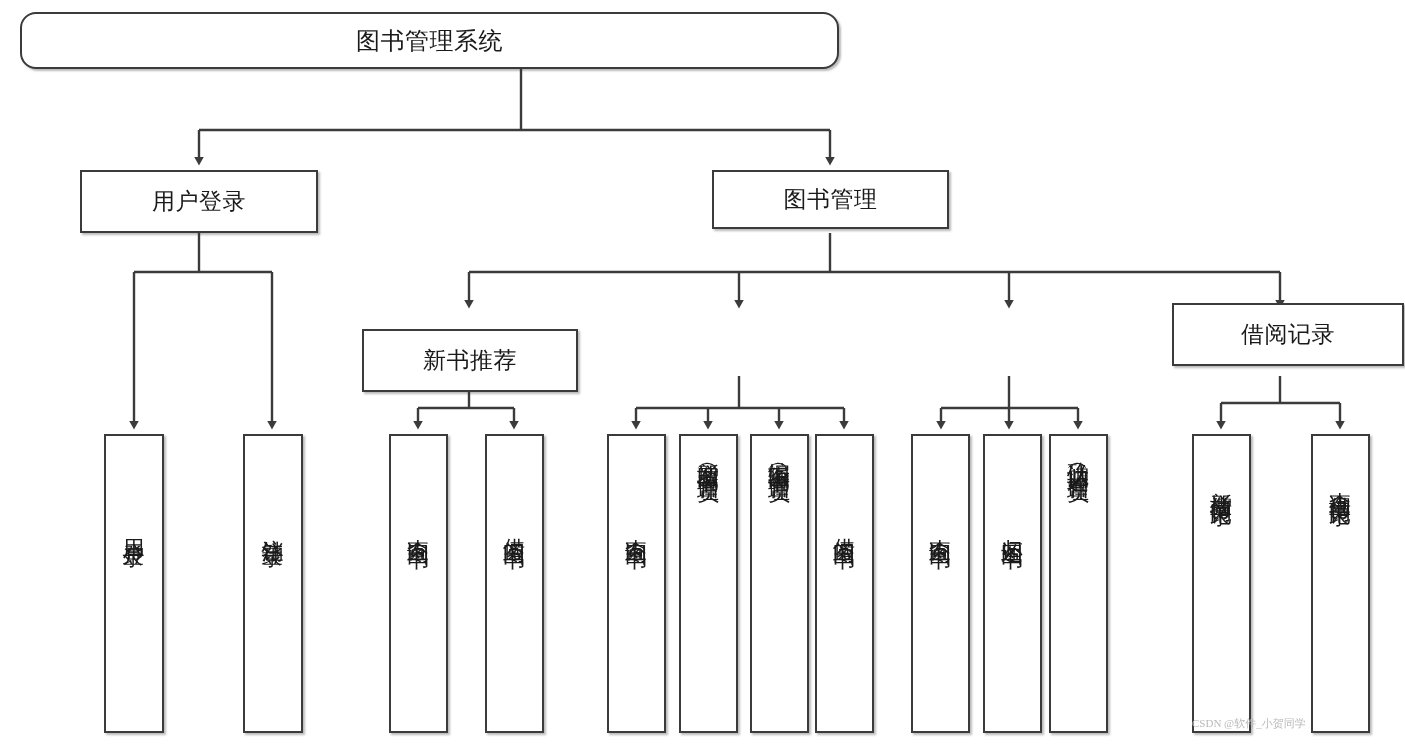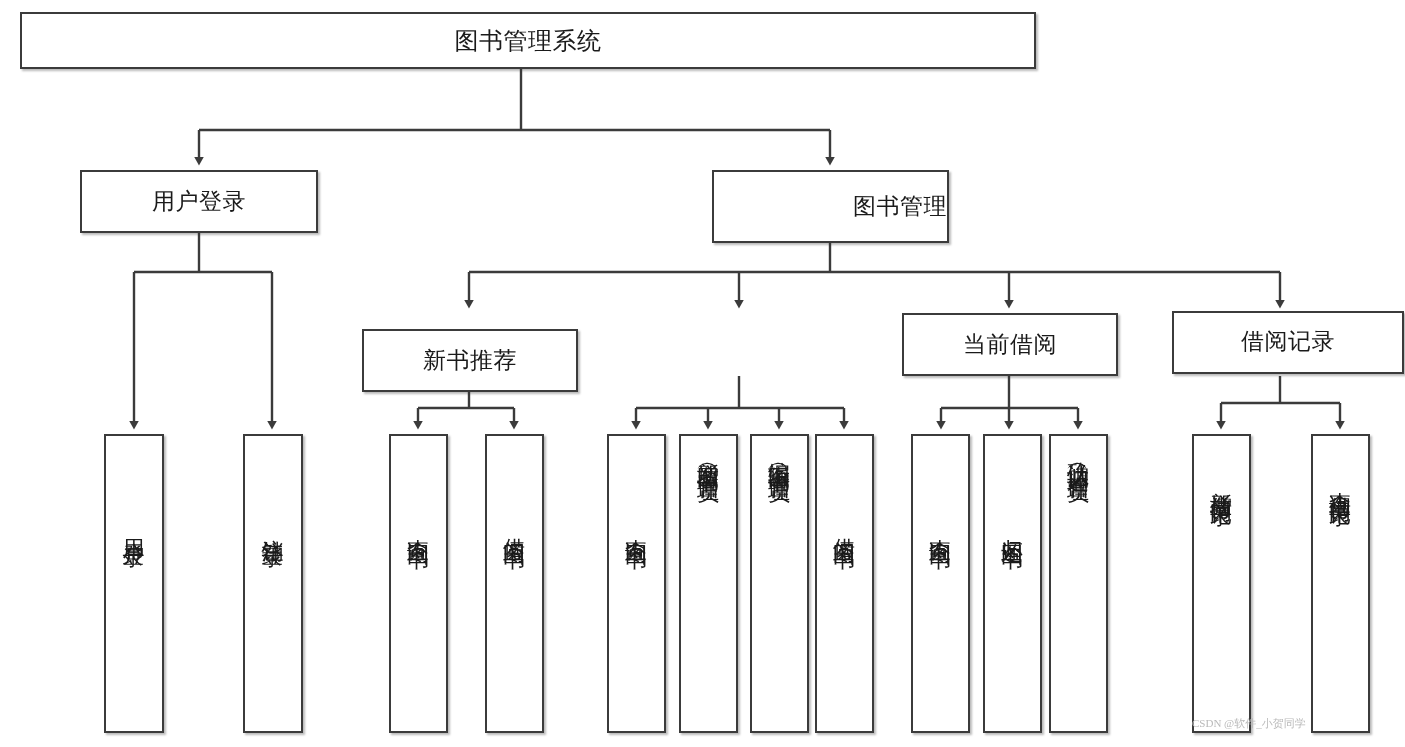--- a/index.html
+++ b/index.html
@@ -114,42 +114,39 @@
       <path d="M1009,408 L1009,422" marker-end="url(#arr)"></path>
       <path d="M1078,408 L1078,422" marker-end="url(#arr)"></path>
 
       <path d="M1280,376 L1280,403"></path>
       <path d="M1221,403 L1340,403"></path>
       <path d="M1221,403 L1221,422" marker-end="url(#arr)"></path>
       <path d="M1340,403 L1340,422" marker-end="url(#arr)"></path>
     </g>
   </svg>
 
-  <div class="node horiz root" style="left:20px; top:12px; width:1016px; height:57px;">
+  <div class="node horiz root" style="left:20px; top:12px; width:819px; height:57px;border-radius:16px;">
     <span class="label">图书管理系统</span>
   </div>
 
   <div class="node horiz" style="left:80px; top:170px; width:238px; height:63px;">
     <span class="label">用户登录</span>
   </div>
 
-  <div class="node horiz" style="left:712px; top:170px; width:237px; height:73px;justify-content:flex-end;">
+  <div class="node horiz" style="left:712px; top:170px; width:237px; height:59px;">
     <span class="label">图书管理</span>
   </div>
 
   <div class="node horiz" style="left:362px; top:329px; width:216px; height:63px;">
     <span class="label">新书推荐</span>
   </div>
 
 
-  <div class="node horiz" style="left:902px; top:313px; width:216px; height:63px;">
-    <span class="label">当前借阅</span>
-  </div>
-
-  <div class="node horiz" style="left:1172px; top:311px; width:232px; height:63px;font-family:Liberation Serif, serif;">
+
+  <div class="node horiz" style="left:1172px; top:303px; width:232px; height:63px;">
     <span class="label">借阅记录</span>
   </div>
 
   <div class="node vert" style="left:104px; top:434px; width:60px; height:299px; padding-top:85px;">
     <span class="label">用户登录</span>
   </div>
 
   <div class="node vert" style="left:243px; top:434px; width:60px; height:299px; padding-top:85px;">
     <span class="label">注销登录</span>
   </div>

